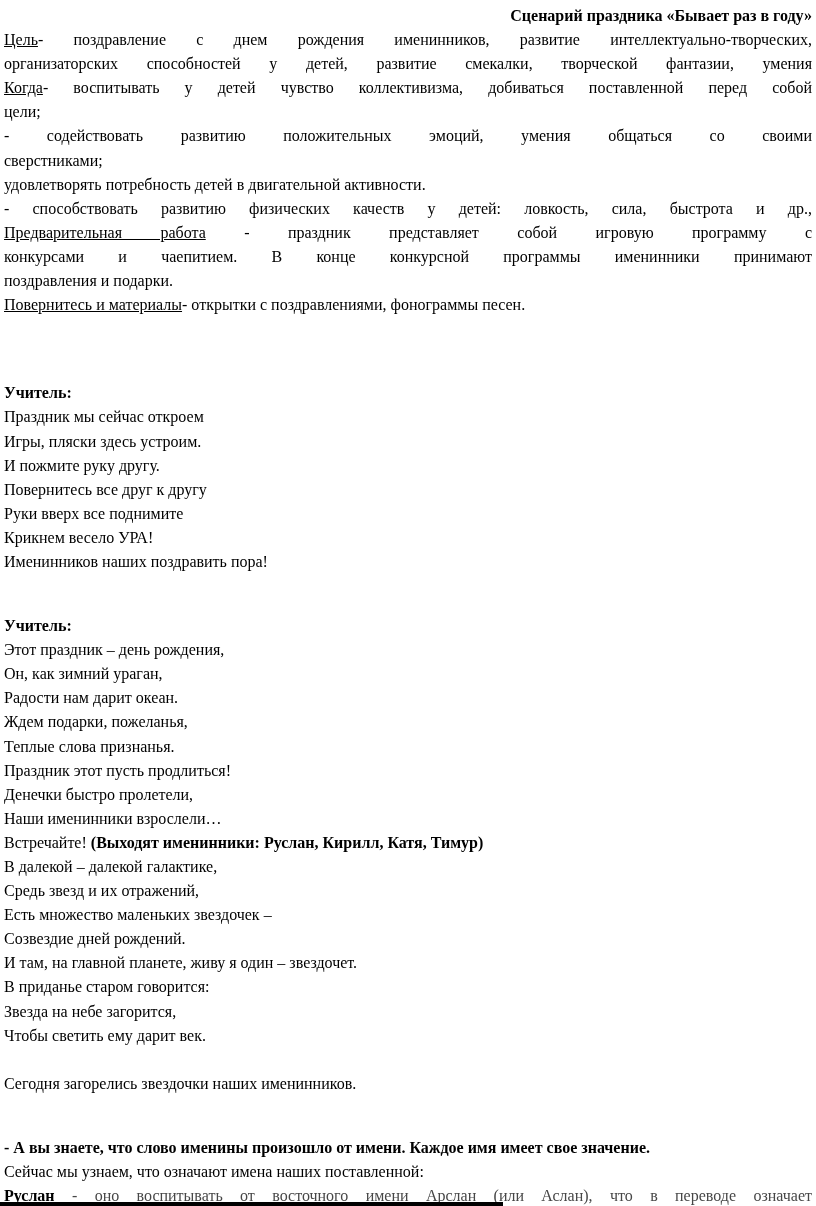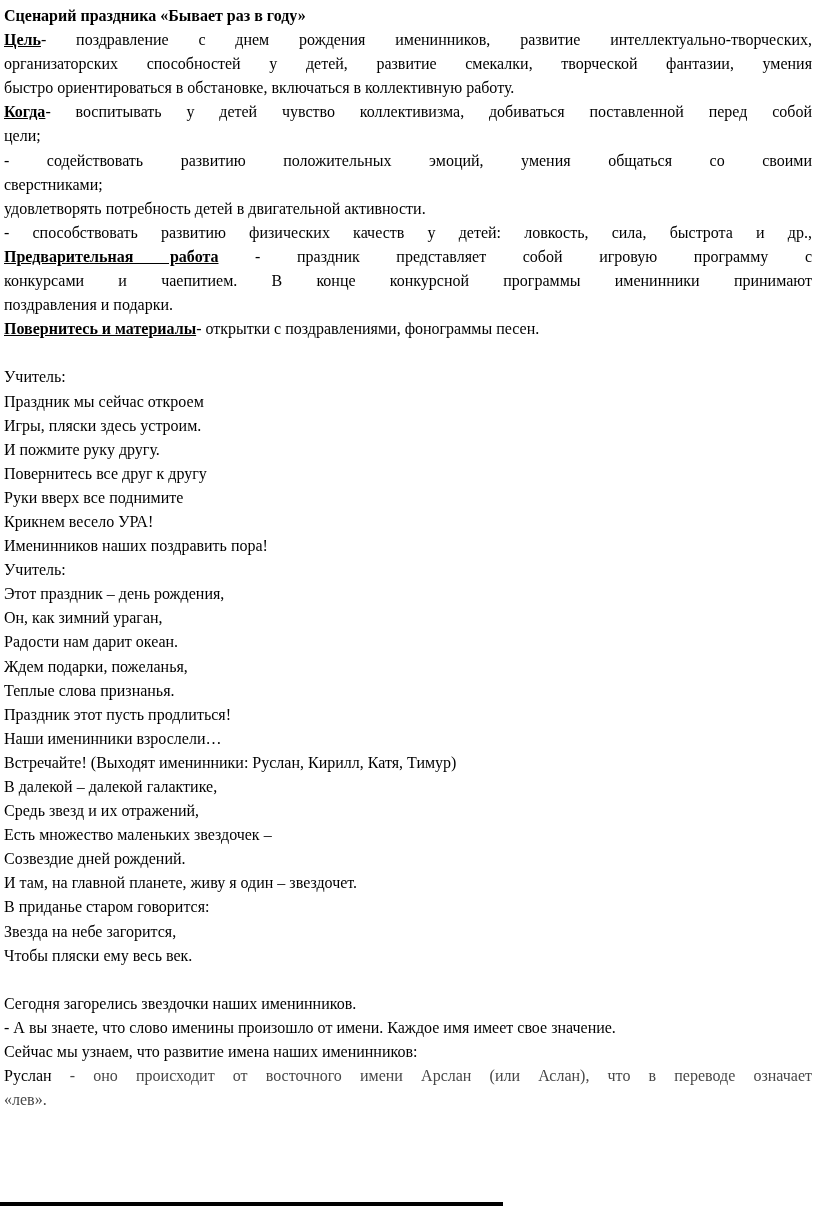--- a/index.html
+++ b/index.html
@@ -9,45 +9,44 @@
     background: #ffffff;
     position: relative;
     overflow: hidden;
     font-family: "Liberation Serif", "DejaVu Serif", serif;
     font-size: 16px;
     line-height: 24.1px;
     color: #000000;
   }
   .page { padding: 4px 4px 0 4px; }
   .line { min-height: 24.1px; }
-  .title { text-align: left; font-weight: bold; }
+  .title { text-align: right; font-weight: bold; }
   .j { text-align: justify; text-align-last: justify; }
-  .lead { font-weight: bold; text-decoration: underline; }
-  .b { font-weight: normal; }
+  .lead { font-weight: normal; text-decoration: underline; }
+  .b { font-weight: bold; margin-top: 40px; }
   .dim { color: #474747; }
   .blank { height: 24.1px; }
   .bottom-bar {
     position: absolute;
     left: 0;
     bottom: 0;
     width: 503px;
     height: 4px;
     background: #000000;
   }
 </style>
 </head>
 <body>
 
 <div class="page">
 
   <div class="line title">Сценарий праздника «Бывает раз в году»</div>
 
   <div class="line j"><span class="lead">Цель</span><span>- поздравление с днем рождения именинников, развитие интеллектуально-творческих,</span></div>
   <div class="line j">организаторских способностей у детей, развитие смекалки, творческой фантазии, умения</div>
-  <div class="line">быстро ориентироваться в обстановке, включаться в коллективную работу.</div>
 
   <div class="line j"><span class="lead">Когда</span><span>- воспитывать у детей чувство коллективизма, добиваться поставленной перед собой</span></div>
   <div class="line">цели;</div>
 
   <div class="line j">- содействовать развитию положительных эмоций, умения общаться со своими</div>
   <div class="line">сверстниками;</div>
 
   <div class="line">удовлетворять потребность детей в двигательной активности.</div>
   <div class="line j">- способствовать развитию физических качеств у детей: ловкость, сила, быстрота и др.,</div>
 
@@ -68,37 +67,38 @@
   <div class="line">Крикнем весело УРА!</div>
   <div class="line">Именинников наших поздравить пора!</div>
 
   <div class="line b">Учитель:</div>
   <div class="line">Этот праздник – день рождения,</div>
   <div class="line">Он, как зимний ураган,</div>
   <div class="line">Радости нам дарит океан.</div>
   <div class="line">Ждем подарки, пожеланья,</div>
   <div class="line">Теплые слова признанья.</div>
   <div class="line">Праздник этот пусть продлиться!</div>
+  <div class="line">Денечки быстро пролетели,</div>
   <div class="line">Наши именинники взрослели…</div>
 
   <div class="line"><span>Встречайте! </span><span class="b">(Выходят именинники: Руслан, Кирилл, Катя, Тимур)</span></div>
 
   <div class="line">В далекой – далекой галактике,</div>
   <div class="line">Средь звезд и их отражений,</div>
   <div class="line">Есть множество маленьких звездочек –</div>
   <div class="line">Созвездие дней рождений.</div>
   <div class="line">И там, на главной планете, живу я один – звездочет.</div>
   <div class="line">В приданье старом говорится:</div>
   <div class="line">Звезда на небе загорится,</div>
-  <div class="line">Чтобы пляски ему весь век.</div>
+  <div class="line">Чтобы светить ему дарит век.</div>
 
   <div class="line blank"></div>
 
   <div class="line">Сегодня загорелись звездочки наших именинников.</div>
   <div class="line b">- А вы знаете, что слово именины произошло от имени. Каждое имя имеет свое значение.</div>
-  <div class="line">Сейчас мы узнаем, что развитие имена наших именинников:</div>
+  <div class="line">Сейчас мы узнаем, что означают имена наших поставленной:</div>
 
-  <div class="line j"><span class="b">Руслан</span><span class="dim"> - оно происходит от восточного имени Арслан (или Аслан), что в переводе означает</span></div>
+  <div class="line j"><span class="b">Руслан</span><span class="dim"> - оно воспитывать от восточного имени Арслан (или Аслан), что в переводе означает</span></div>
   <div class="line dim">«лев».</div>
 
 </div>
 
 <div class="bottom-bar"></div>
 
 </body></html>

